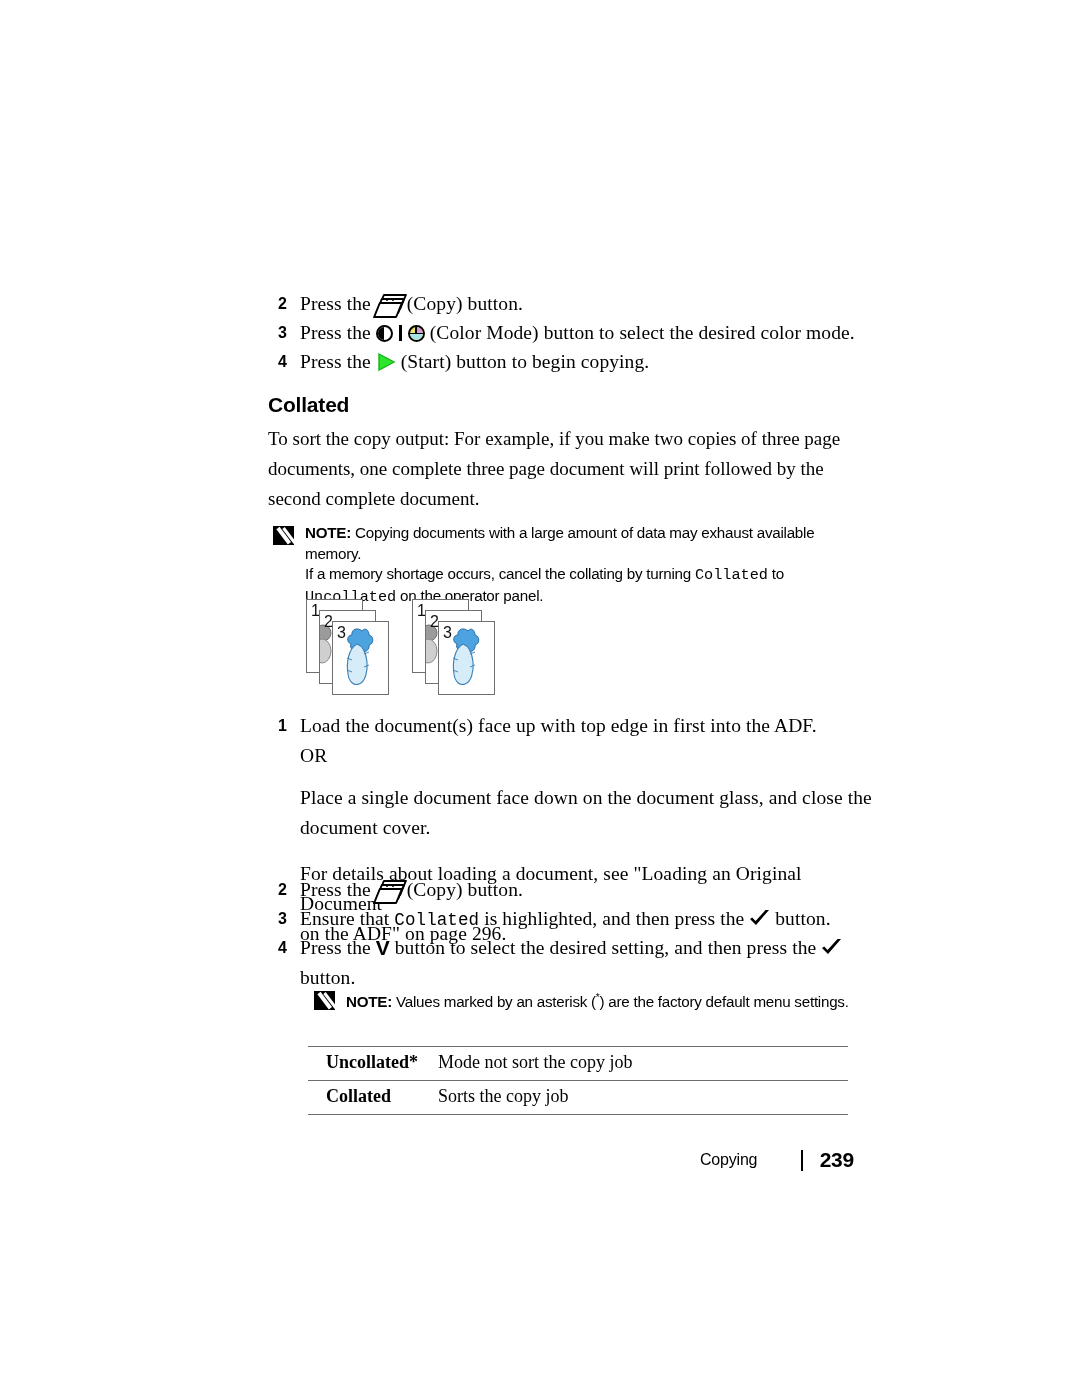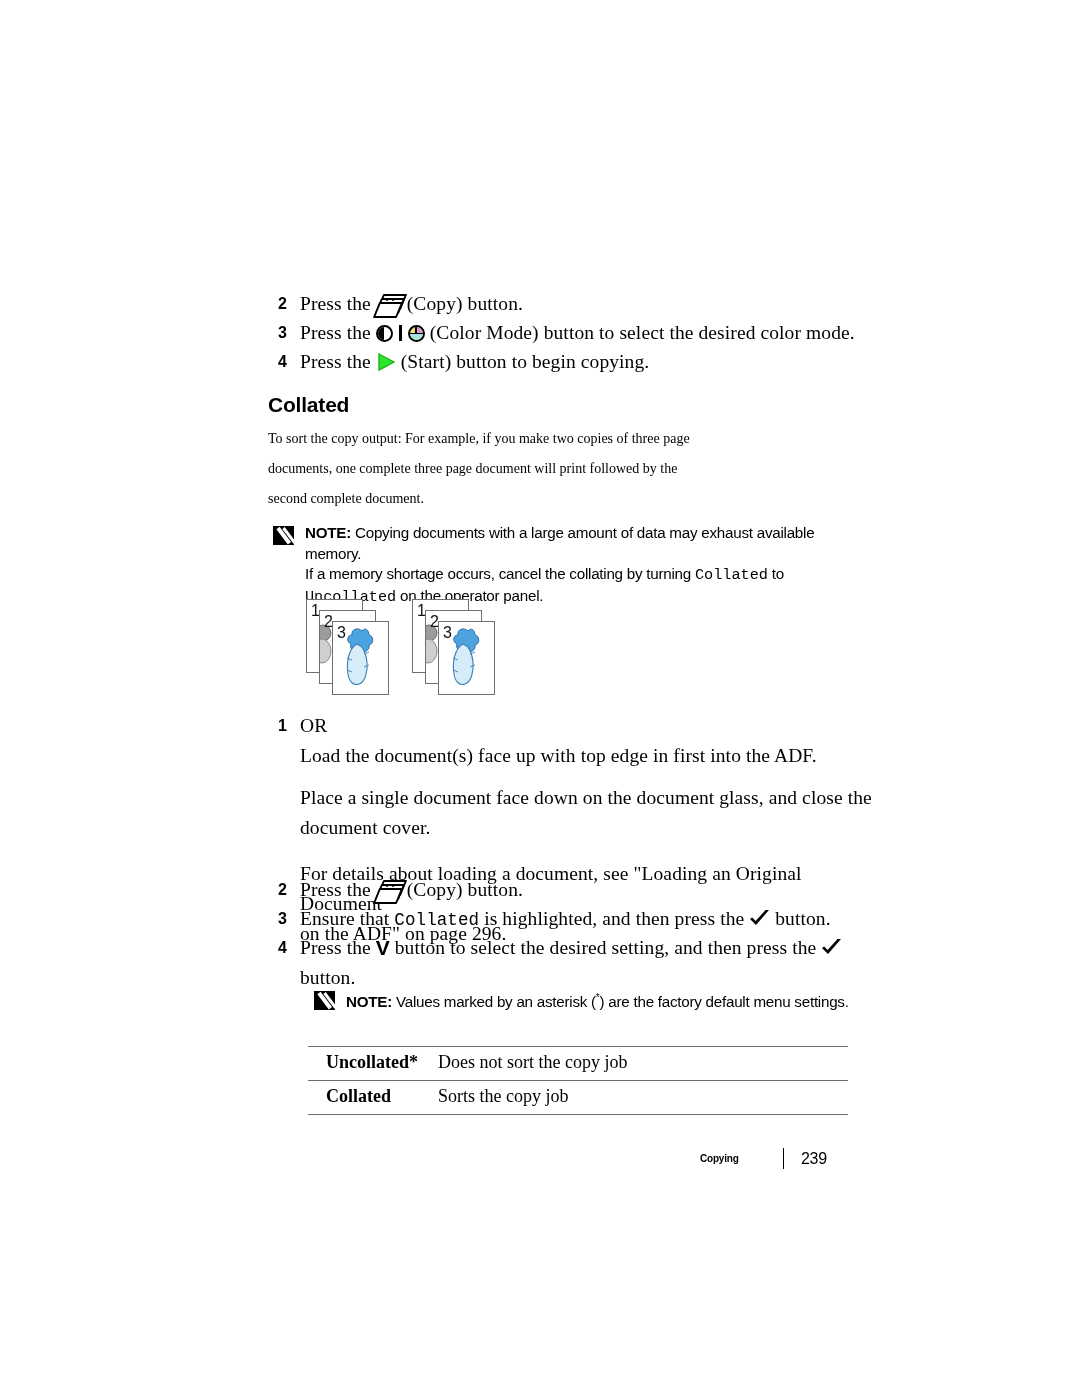--- a/index.html
+++ b/index.html
@@ -51,21 +51,21 @@
     position: absolute;
     font-family: "Liberation Sans", sans-serif;
     font-weight: bold;
     font-size: 21px;
     letter-spacing: -0.2px;
   }
 
   
   .para {
     position: absolute;
-    font-size: 14px;
+    font-size: 19px;
     line-height: 30px;
   }
   .para .ln { display: block; }
 
   
   .note {
     position: absolute;
     display: flex;
     align-items: flex-start;
   }
@@ -255,33 +255,32 @@
   .tbl .c-desc { padding-left: 0px; }
 
   
   .footer {
     position: absolute;
     display: flex;
     align-items: center;
     font-family: "Liberation Sans", sans-serif;
   }
   .footer-sec {
-    font-size: 10px;
+    font-size: 16px;
     letter-spacing: -0.2px;
-    font-weight: bold;
   }
   .footer-rule {
     width: 1.4px;
     height: 21px;
     background: #000;
     margin: 0 17px 0 44px;
   }
   .footer-page {
-    font-size: 16px;
-    font-weight: normal;
+    font-size: 21px;
+    font-weight: bold;
     letter-spacing: -0.3px;
   }
 </style>
 </head>
 <body>
 
 <div class="page">
 
   <div class="step" style="left:278px; top:289px; width:600px;">
     <span class="step-num">2</span>
@@ -407,22 +406,22 @@
           <line x1="31" y1="45" x2="36" y2="43" stroke="#3b7fb5" stroke-width="0.9"></line>
         </svg>
       </div>
       <div class="sheetnum" style="left:37px; top:33px;">3</div>
     </div>
   </div>
 
   <div class="step" style="left:278px; top:711px; width:600px;">
     <span class="step-num">1</span>
     <span class="step-body">
+      <span class="ln">Load the document(s) face up with top edge in first into the ADF.</span>
       <span class="ln" style="display:block; margin-top:0px;">OR</span>
-      <span class="ln">Load the document(s) face up with top edge in first into the ADF.</span>
       <span class="ln" style="display:block; margin-top:12px;">Place a single document face down on the document glass, and close the</span>
       <span class="ln">document cover.</span>
       <span class="ln" style="display:block; margin-top:16px;">For details about loading a document, see "Loading an Original Document</span>
       <span class="ln">on the ADF" on page 296.</span>
     </span>
   </div>
 
   <div class="step" style="left:278px; top:875px; width:600px;">
     <span class="step-num">2</span>
     <span class="step-body">
@@ -474,21 +473,21 @@
     </span>
     <span class="note-text">
       <span class="ln"><b>NOTE:</b> <span>Values marked by an asterisk (</span><sup style="font-size:10px;">*</sup><span>) are the factory default menu settings.</span></span>
     </span>
   </div>
 
   <table class="tbl" style="left:308px; top:1046px; width:540px;">
     <tbody>
         <tr>
       <td class="c-name">Uncollated*</td>
-      <td class="c-desc">Does not sort the copy job</td>
+      <td class="c-desc">Mode not sort the copy job</td>
     </tr>
     <tr>
       <td class="c-name">Collated</td>
       <td class="c-desc">Sorts the copy job</td>
     </tr>
   </tbody>
     </table>
 
   <div class="footer" style="left:700px; top:1148px;">
     <span class="footer-sec">Copying</span>

